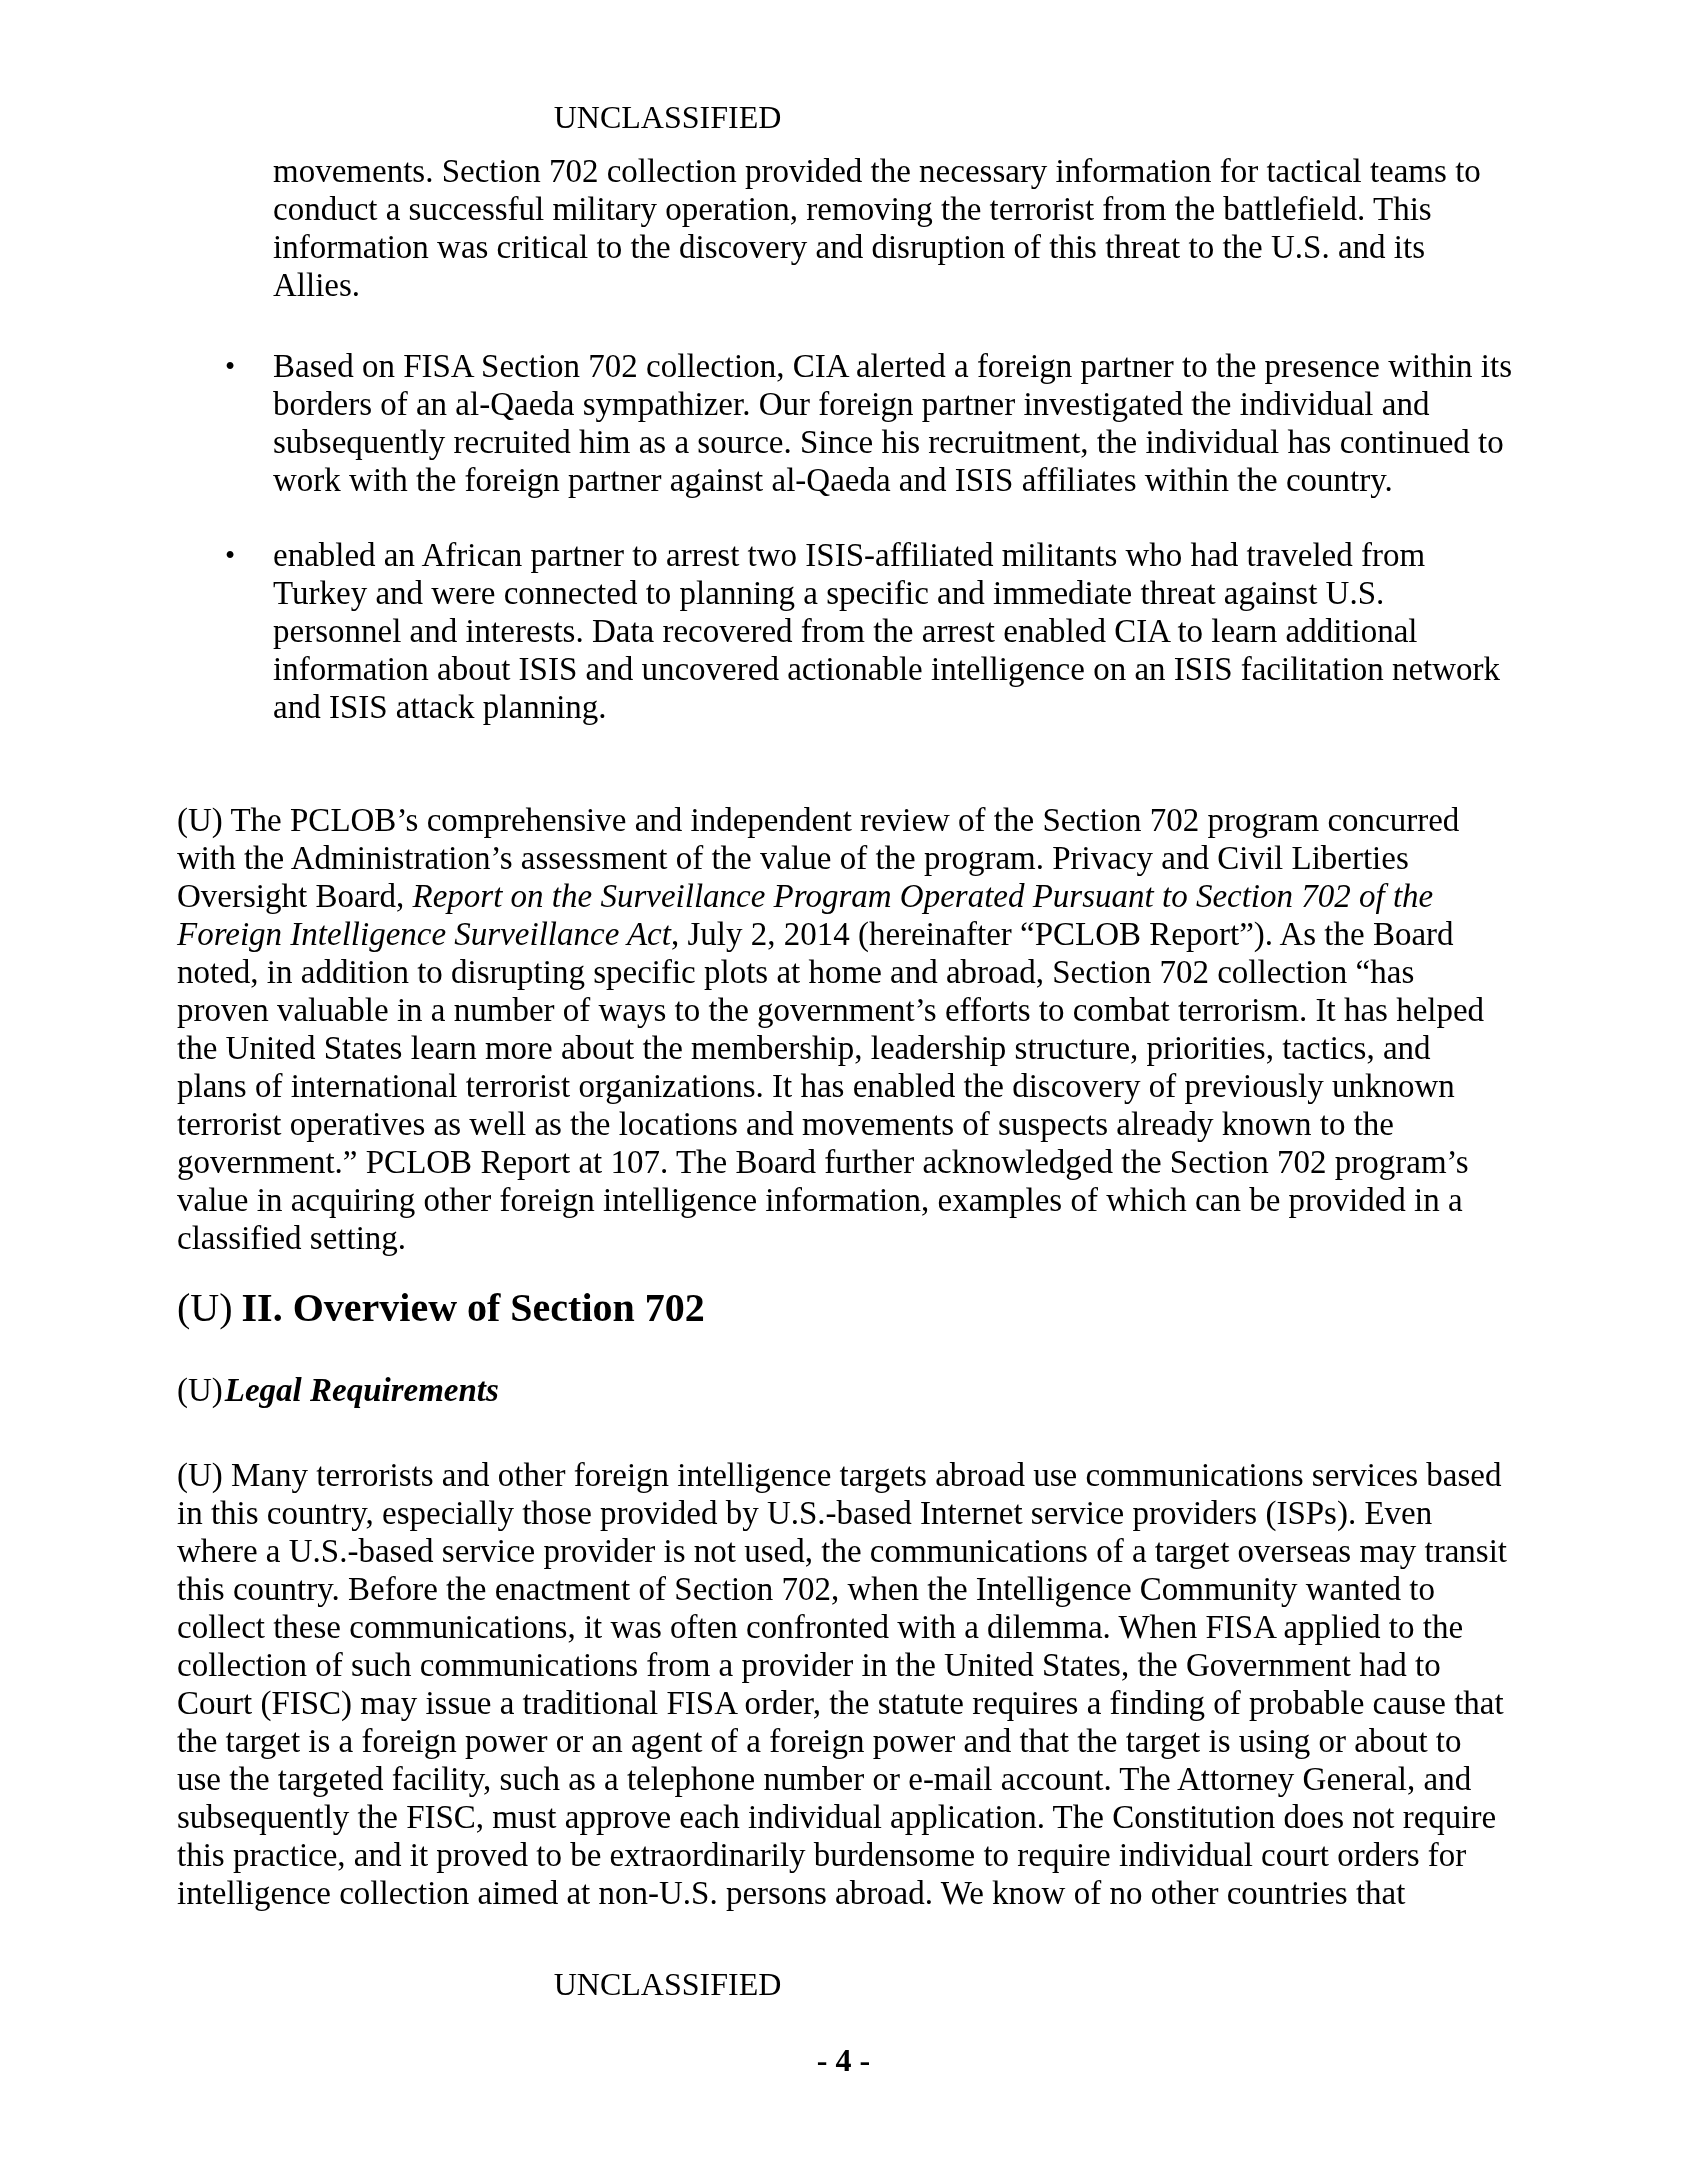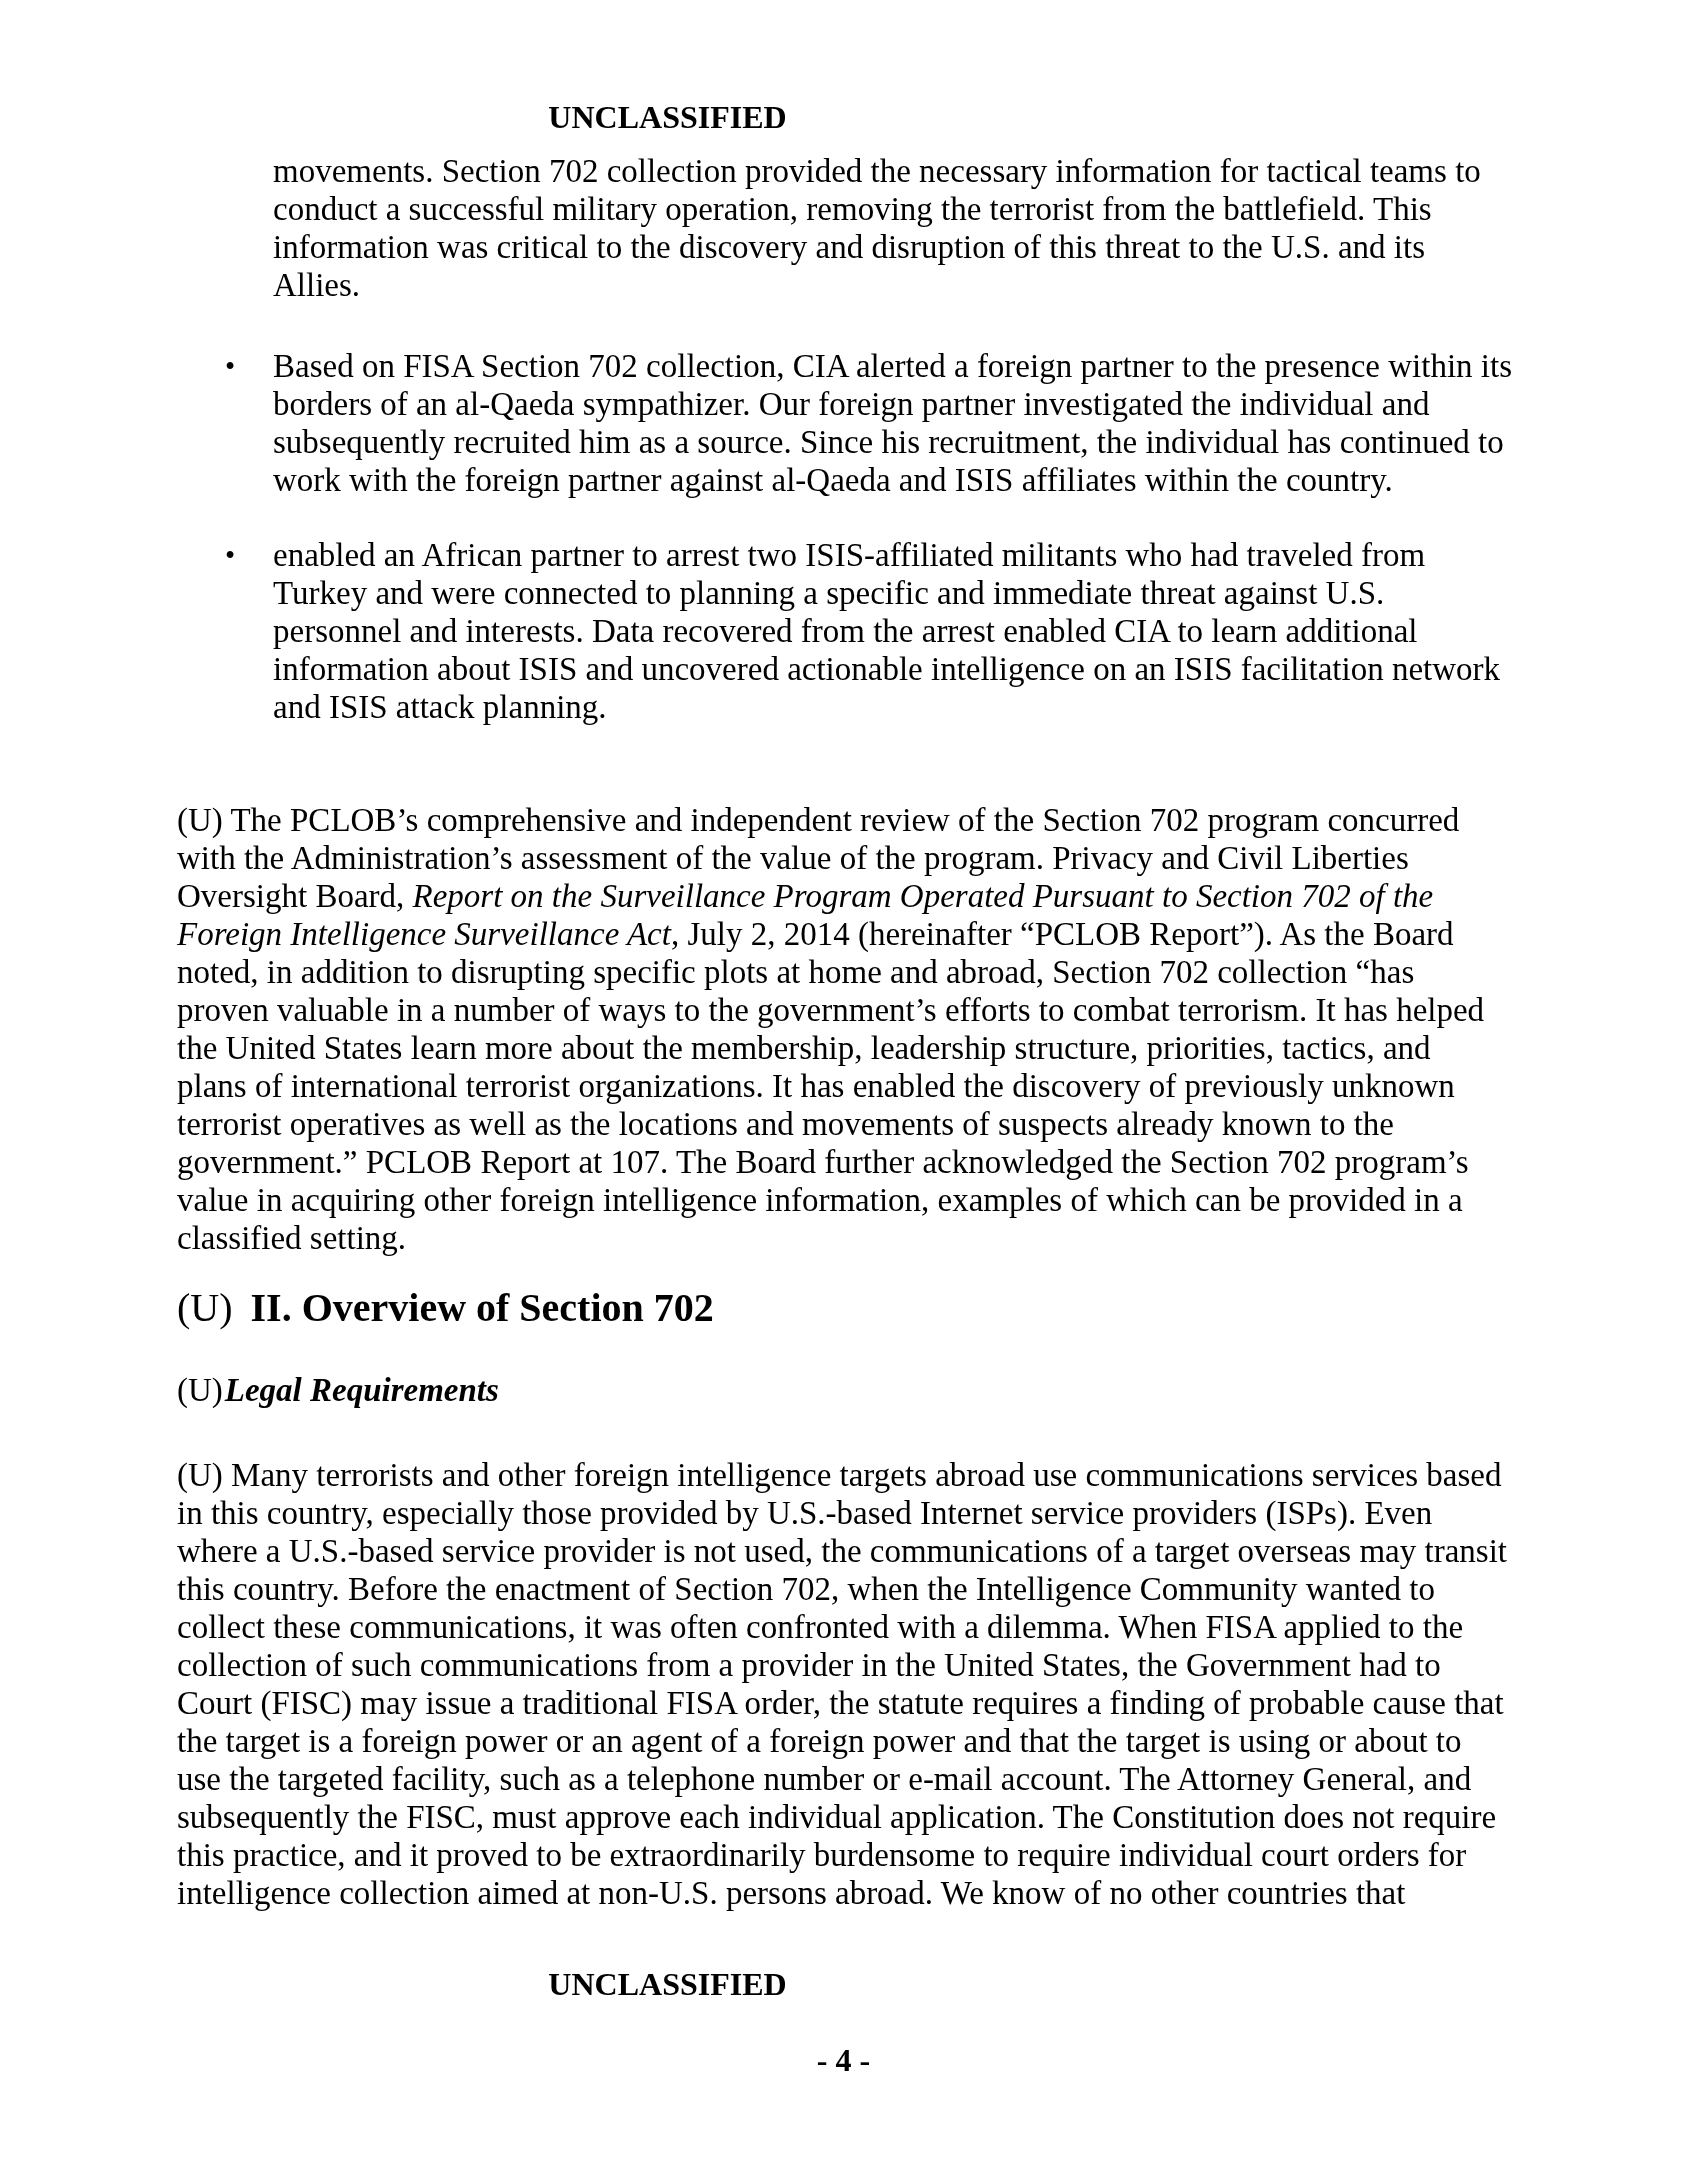--- a/index.html
+++ b/index.html
@@ -1,32 +1,32 @@
 <!DOCTYPE html>
 <html style="font-size:10.6px"><head>
 <meta charset="utf-8">
 <style>
   html, body { margin: 0; padding: 0; background: #ffffff; }
   body { width: 1687px; height: 2183px; position: relative; overflow: hidden;
          font-family: "Liberation Serif", "DejaVu Serif", serif; color: #000000; }
   .page { position: absolute; left: 0; top: 0; width: 1687px; height: 2183px; background: #ffffff; }
   .marking { position: absolute; left: 0; width: 1335px; text-align: center;
-             font-weight: bold; font-size: 32px; line-height: 37px; letter-spacing: 0px; }
+             font-weight: normal; font-size: 32px; line-height: 37px; letter-spacing: 0px; }
   .marking.top { top: 99px; }
   .marking.bottom { top: 1966px; }
   .page-number { position: absolute; left: 0; width: 1687px; text-align: center;
                  font-weight: bold; font-size: 32px; line-height: 37px; top: 2042px; }
   .block { position: absolute; font-size: 33px; line-height: 38px; margin: 0; }
   .line { display: block; white-space: nowrap; }
   .indent { left: 273px; }
   .body { left: 177px; }
   .bullet-dot { position: absolute; left: 225px; font-size: 29px; line-height: 38px; }
   .h2 { position: absolute; left: 177px; top: 1285px; font-size: 40px; line-height: 46px; white-space: nowrap; }
   .h2 .tag { font-weight: normal; }
-  .h2 .title { font-weight: bold; margin-left: 18px; }
+  .h2 .title { font-weight: bold; margin-left: 9px; }
   .h3 { position: absolute; left: 177px; top: 1371px; font-size: 33px; line-height: 38px; white-space: nowrap; }
   .h3 .tag { font-weight: normal; }
   .h3 .title { font-weight: bold; margin-left: 2px; font-style: italic; }
   em { }
 </style>
 </head>
 <body>
 
 <div class="page">
 

